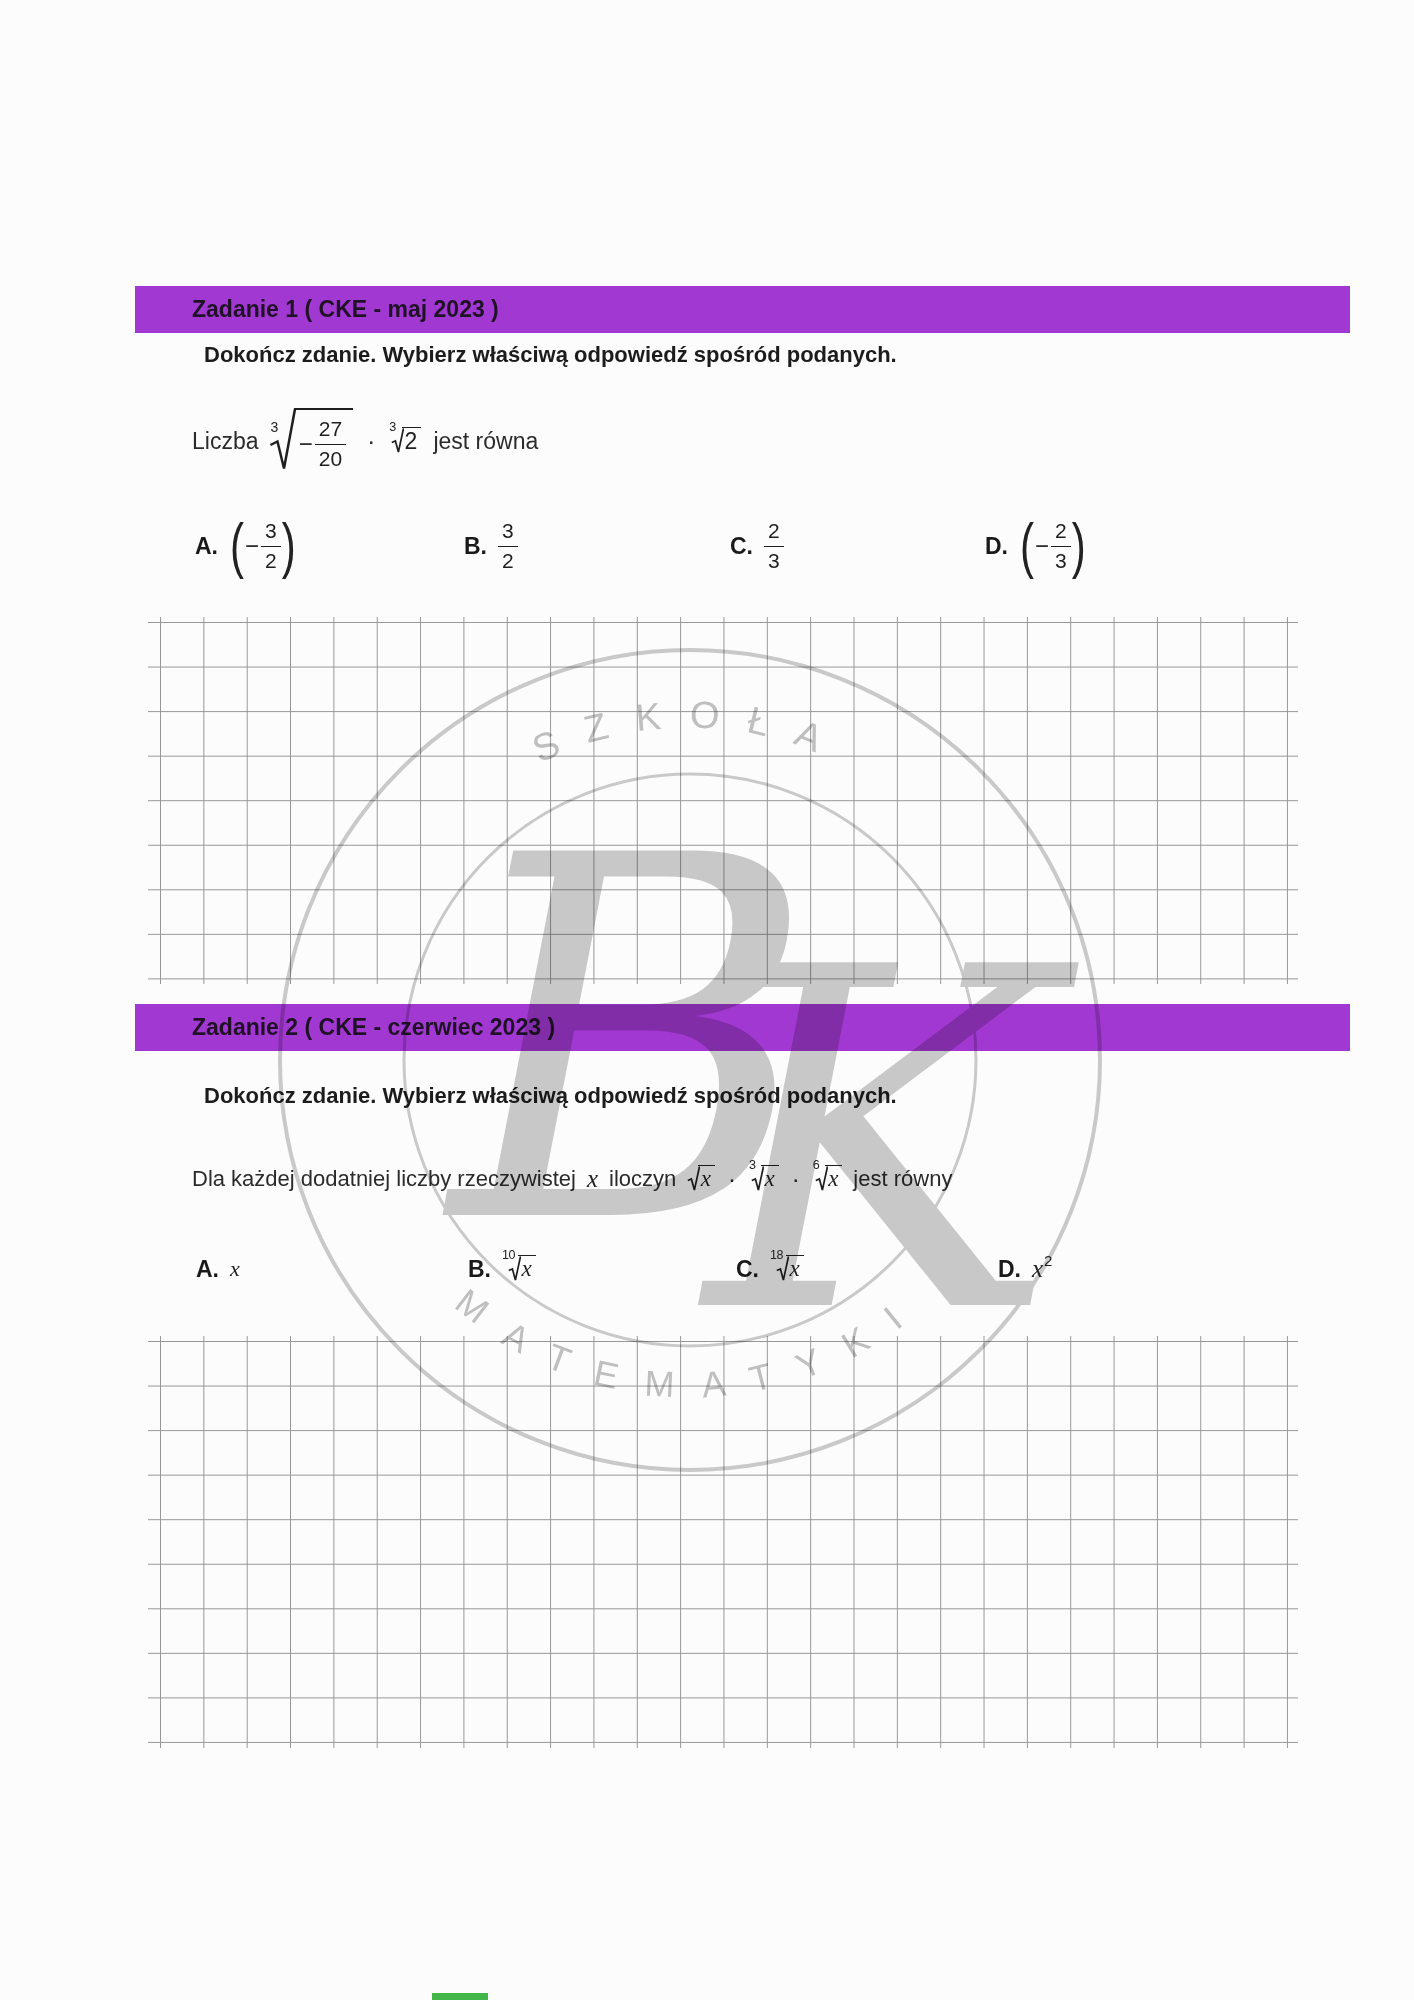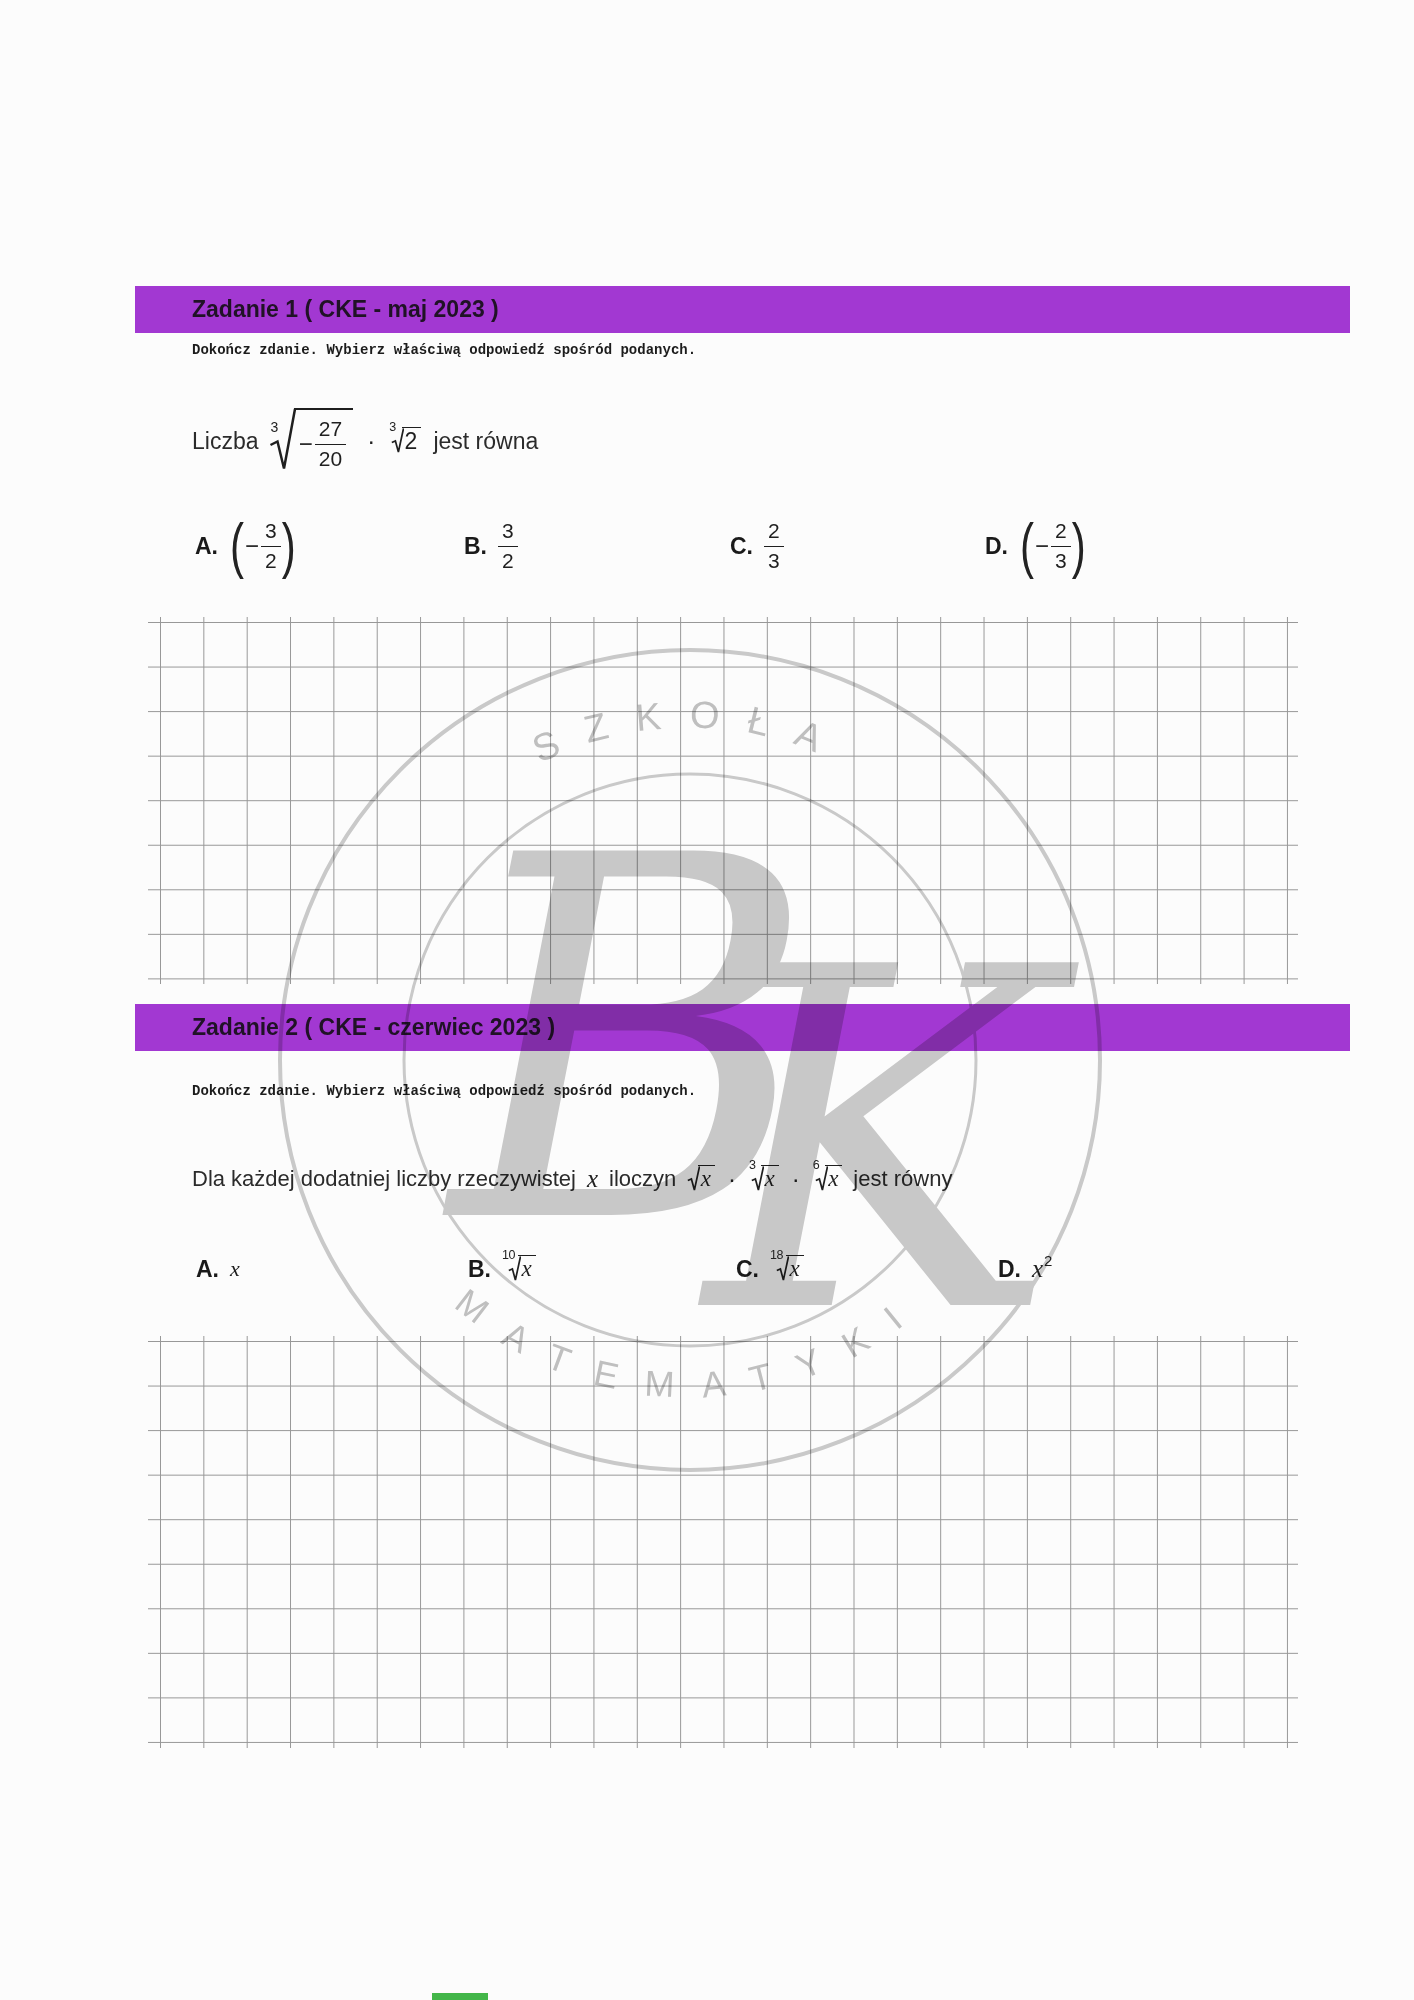--- a/index.html
+++ b/index.html
@@ -19,22 +19,22 @@
     position:absolute;left:135px;width:1215px;height:47px;
     background:#a238d2;display:flex;align-items:center;
   }
   .task-bar .bar-label{
     padding-left:57px;font-size:23px;font-weight:700;color:#201226;
   }
   .bar-1{top:286px;}
   .bar-2{top:1004px;}
   
   .instruction{
-    position:absolute;left:192px;margin:0;
-    font-size:14px;font-weight:700;color:#1c1c1c;font-family:Liberation Mono, monospace;
+    position:absolute;left:204px;margin:0;
+    font-size:22px;font-weight:700;color:#1c1c1c;
   }
   .instr-1{top:342px;}
   .instr-2{top:1083px;}
   .expr{
     position:absolute;left:192px;display:flex;align-items:center;
     font-size:23px;color:#2b2b2b;
   }
   .expr-1{top:404px;height:74px;gap:12px;}
   .expr-2{top:1156px;height:46px;gap:11px;font-size:22px;}
   .mvar{font-family:"Liberation Serif",serif;font-style:italic;font-size:25px;color:#222;}

